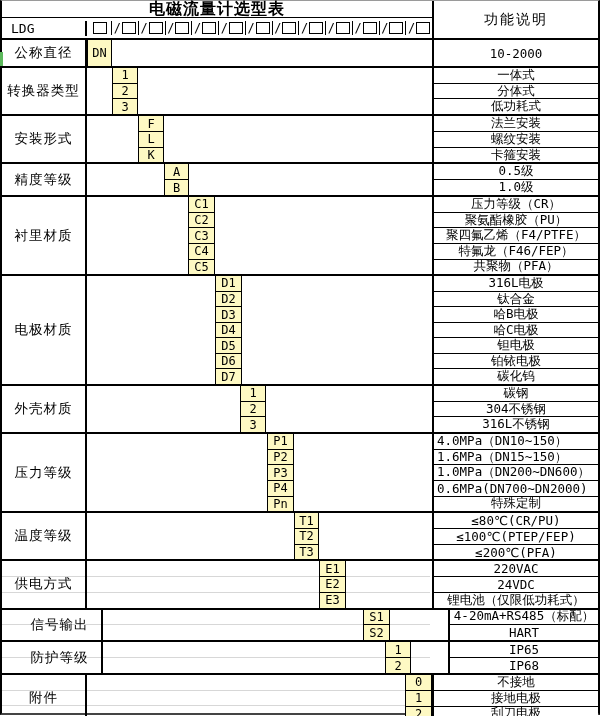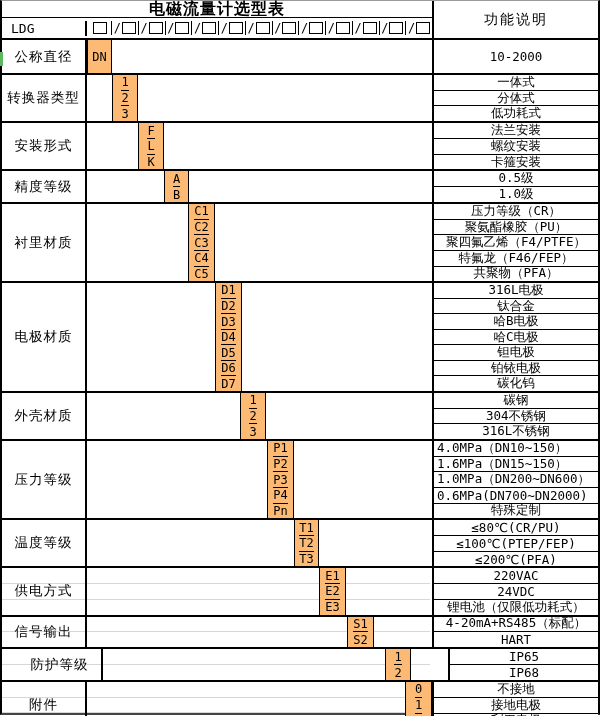--- a/index.html
+++ b/index.html
@@ -31,21 +31,21 @@
   #fn-header{flex:1;box-sizing:border-box;border-left:2px solid #000;
     display:flex;align-items:center;justify-content:center;font-size:14px;letter-spacing:2px;}
   
   .block{flex:none;display:flex;flex-direction:row;box-sizing:border-box;border-top:2px solid #000;position:relative;}
   .cat-label{width:85px;flex:none;box-sizing:border-box;border-right:2px solid #000;
     display:flex;align-items:center;justify-content:center;font-size:13.5px;letter-spacing:1px;z-index:2;}
   .code-area{width:345px;flex:none;display:flex;flex-direction:row;z-index:1;}
   .spacer{flex:none;}
   .spacer.grow{flex:1;}
   .code-col{flex:none;box-sizing:border-box;border-left:1px solid #000;border-right:1px solid #000;
-    display:flex;flex-direction:column;background:#fdba74;z-index:2;align-items:center;}
+    display:flex;flex-direction:column;background:#fef9c3;z-index:2;}
   .code-cell{flex:1 1 0;display:flex;align-items:center;justify-content:center;
     font-size:12px;font-family:"DejaVu Sans Mono",monospace;border-bottom:1px solid #000;box-sizing:border-box;}
   .code-cell:last-child{border-bottom:none;}
   .right-col{flex:1;box-sizing:border-box;border-left:2px solid #000;display:flex;flex-direction:column;z-index:2;background:#fff;}
   .desc-cell{flex:1 1 0;display:flex;align-items:center;justify-content:center;
     font-size:12.5px;font-family:"DejaVu Sans Mono","DejaVu Sans",monospace;
     border-bottom:1px solid #000;box-sizing:border-box;white-space:nowrap;overflow:hidden;}
   .desc-cell:last-child{border-bottom:none;}
   .desc-cell.left{justify-content:flex-start;padding-left:3px;}
   .faint-line{position:absolute;left:0;width:428px;height:1px;background:#d7d7d7;z-index:0;}
@@ -78,21 +78,21 @@
               <div class="ldg-cell">/<span class="sel-box"></span></div>
               <div class="ldg-cell">/<span class="sel-box"></span></div>
               <div class="ldg-cell">/<span class="sel-box"></span></div>
               <div class="ldg-cell">/<span class="sel-box"></span></div>
             </div>
         </div>
       </div>
       <div id="fn-header">功能说明</div>
     </div>
     <div id="blocks">
-        <div class="block" style="height: 35px;">
+        <div class="block" style="height: 28px;">
           <div class="cat-label">公称直径</div>
           <div class="code-area">
             <div class="spacer" style="width: 0px;"></div>
             <div class="code-col" style="width: 25px;">
               <div class="code-cell">DN</div>
             </div>
             <div class="spacer grow"></div>
           </div>
           <div class="right-col">
             <div class="desc-cell">10-2000</div>
@@ -260,21 +260,21 @@
               <div class="code-cell">E3</div>
             </div>
             <div class="spacer grow"></div>
           </div>
           <div class="right-col">
             <div class="desc-cell">220VAC</div>
             <div class="desc-cell">24VDC</div>
             <div class="desc-cell">锂电池（仅限低功耗式）</div>
           </div>
         </div>
-        <div class="block" style="height: 32.8px;">
+        <div class="block" style="height: 32.8px; padding-left: 16px;">
           <div class="faint-line" style="top: 14.9px;"></div>
           <div class="cat-label">信号输出</div>
           <div class="code-area">
             <div class="spacer" style="width: 260px;"></div>
             <div class="code-col" style="width: 27px;">
               <div class="code-cell">S1</div>
               <div class="code-cell">S2</div>
             </div>
             <div class="spacer grow"></div>
           </div>

